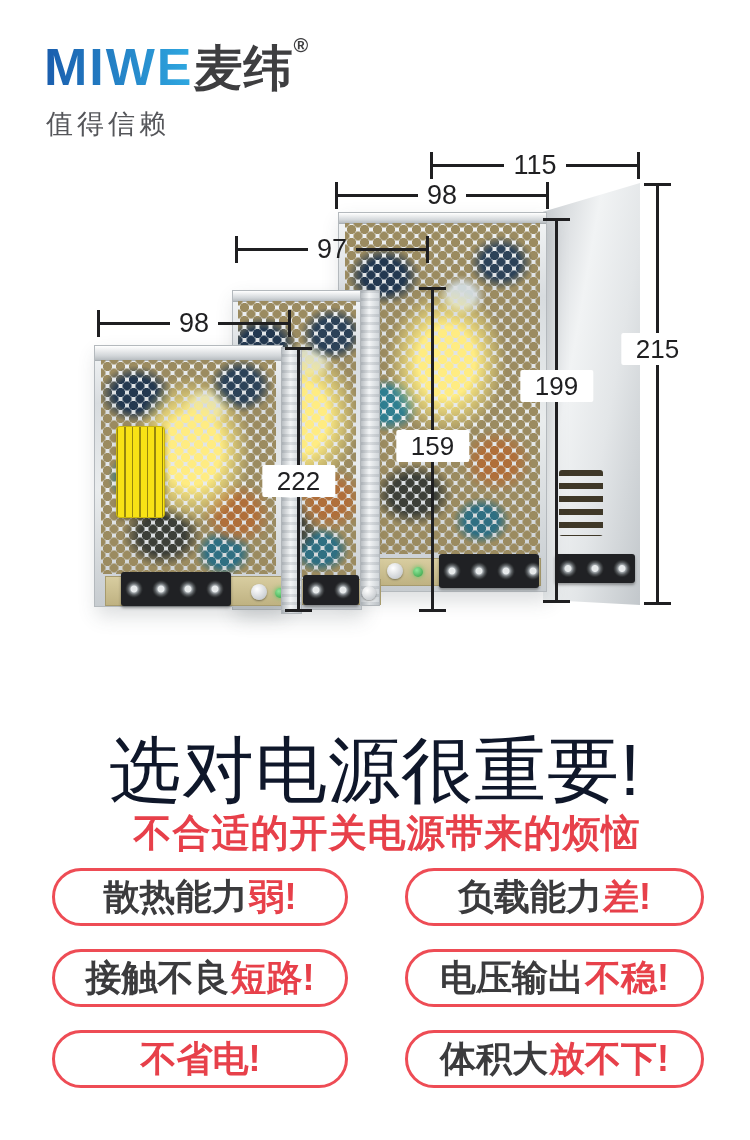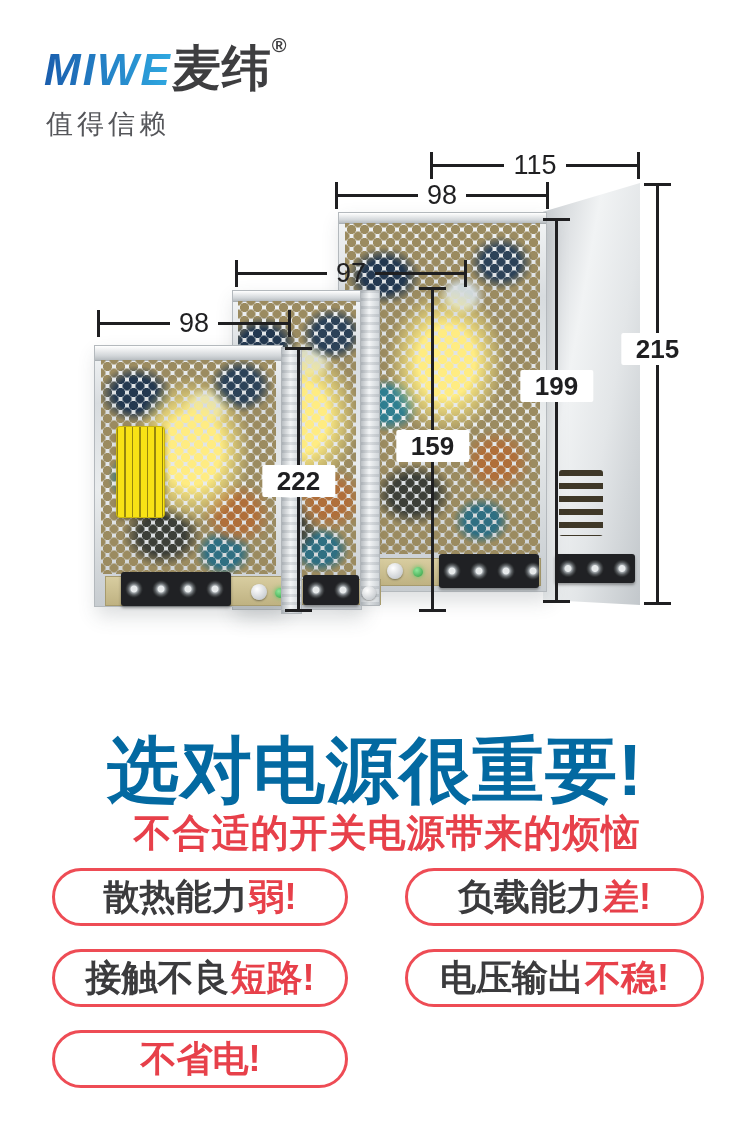--- a/index.html
+++ b/index.html
@@ -1,23 +1,23 @@
 <!DOCTYPE html>
 <html><head>
 <meta charset="utf-8">
 <style>
   html,body{margin:0;padding:0;background:#fff;}
   .page{position:relative;width:750px;height:1140px;background:#fff;overflow:hidden;
         font-family:"Liberation Sans","DejaVu Sans",sans-serif;--ink:#1f1f21;--red:#e7404a;}
 
   
   .logo{position:absolute;left:44px;top:36px;white-space:nowrap;}
-  .logo-latin{font-size:44px;font-weight:bold;letter-spacing:2px;
+  .logo-latin{font-size:52px;font-weight:bold;letter-spacing:2px;
         background:linear-gradient(90deg,#1a5dad 0%,#2fa9e1 100%);
-        -webkit-background-clip:text;background-clip:text;color:transparent;font-style:italic;}
+        -webkit-background-clip:text;background-clip:text;color:transparent;}
   .logo-cn{font-size:49px;font-weight:bold;color:#3e3e40;letter-spacing:1px;}
   .reg{font-size:20px;font-weight:bold;color:#3e3e40;vertical-align:top;position:relative;top:-2px;}
   .tagline{position:absolute;left:46px;top:106px;font-size:27px;color:#55565a;letter-spacing:4px;}
 
   
   .diagram{position:absolute;inset:0;}
   .psu{position:absolute;}
   .face{position:absolute;background:linear-gradient(180deg,#f4f6f7,#d8dcdf 22%,#e9eced 55%,#c7ccd0);
         border:1px solid #b4b9bd;box-shadow:3px 9px 18px rgba(60,70,80,.18);}
   .edge-top{position:absolute;left:0;right:0;top:0;background:linear-gradient(180deg,#ffffff,#d2d6d9 70%,#b7bcc0);
@@ -53,26 +53,26 @@
      background-image:repeating-linear-gradient(90deg,rgba(70,58,8,.55) 0 1.5px,transparent 1.5px 7.5px);box-shadow:1px 2px 4px rgba(0,0,0,.25);}
 
   
   .dim-h{position:absolute;display:flex;align-items:center;height:27px;z-index:9;color:var(--ink);}
   .dim-h .tick{width:3px;height:27px;background:var(--ink);}
   .dim-h .line{flex:1;height:3px;background:var(--ink);}
   .hval{font-size:27px;font-weight:normal;padding:0 9px;line-height:1;}
   .dim-v{position:absolute;width:3px;background:var(--ink);z-index:9;}
   .dim-v .tick{position:absolute;width:27px;height:3px;background:var(--ink);left:-12px;}
   .dim-v .tick.t{top:0;}  .dim-v .tick.b{bottom:0;}
-  .vval{position:absolute;left:50%;transform:translateX(-50%);background:#fff;font-size:26px;font-weight:bold;
+  .vval{position:absolute;left:50%;transform:translateX(-50%);background:#fff;font-size:26px;font-weight:normal;
         color:var(--ink);padding:3px 15px;line-height:1;white-space:nowrap;border-radius:2px;}
 
   
-  .headline{position:absolute;left:0;top:686px;width:750px;text-align:center;font-size:72px;font-weight:bold;
-        color:#0369a1;letter-spacing:1px;line-height:1;}
+  .headline{position:absolute;left:0;top:686px;width:750px;text-align:center;font-size:72px;font-weight:normal;
+        color:#0f172a;letter-spacing:1px;line-height:1;}
   .subhead{position:absolute;left:12px;top:782px;width:750px;text-align:center;font-size:38px;font-weight:bold;
         color:var(--red);letter-spacing:1px;line-height:1;}
 
   
   .pills{position:absolute;left:52px;top:868px;width:652px;display:grid;
          grid-template-columns:296px 299px;column-gap:57px;row-gap:23px;}
   .pill{height:52px;border:3px solid #ee4c55;border-radius:29px;background:#fff;
         display:flex;align-items:center;justify-content:center;
         font-size:36px;font-weight:bold;color:#3b3b3d;line-height:1;white-space:nowrap;}
   .pill .hl{color:var(--red);margin-left:1px;}
@@ -135,21 +135,21 @@
       <i class="line"></i>
         <i class="tick"></i>
     </div>
     <div class="dim-h" style="left:335px;top:182px;width:214px;">
       <i class="tick"></i>
         <i class="line"></i>
       <span class="hval">98</span>
       <i class="line"></i>
         <i class="tick"></i>
     </div>
-    <div class="dim-h" style="left:235px;top:260px;width:232px;">
+    <div class="dim-h" style="left:235px;top:236px;width:194px;">
       <i class="tick"></i>
         <i class="line"></i>
       <span class="hval">97</span>
       <i class="line"></i>
         <i class="tick"></i>
     </div>
     <div class="dim-h" style="left:97px;top:310px;width:194px;">
       <i class="tick"></i>
         <i class="line"></i>
       <span class="hval">98</span>
@@ -195,15 +195,19 @@
       <span>接触不良</span>
         <span class="hl">短路!</span>
     </div>
     <div class="pill">
       <span>电压输出</span>
         <span class="hl">不稳!</span>
     </div>
     <div class="pill">
         <span class="hl">不省电!</span>
     </div>
+    <div class="pill">
+      <span>体积大</span>
+        <span class="hl">放不下!</span>
+    </div>
   </div>
 
 </div>
 
 </body></html>

